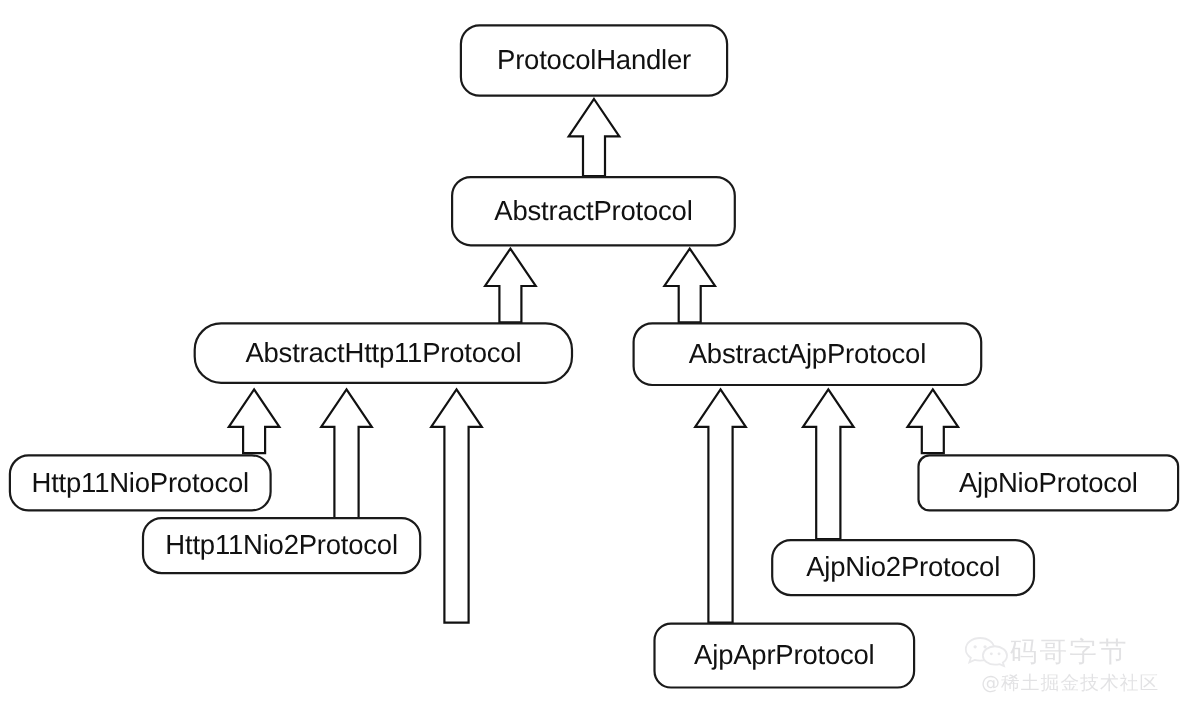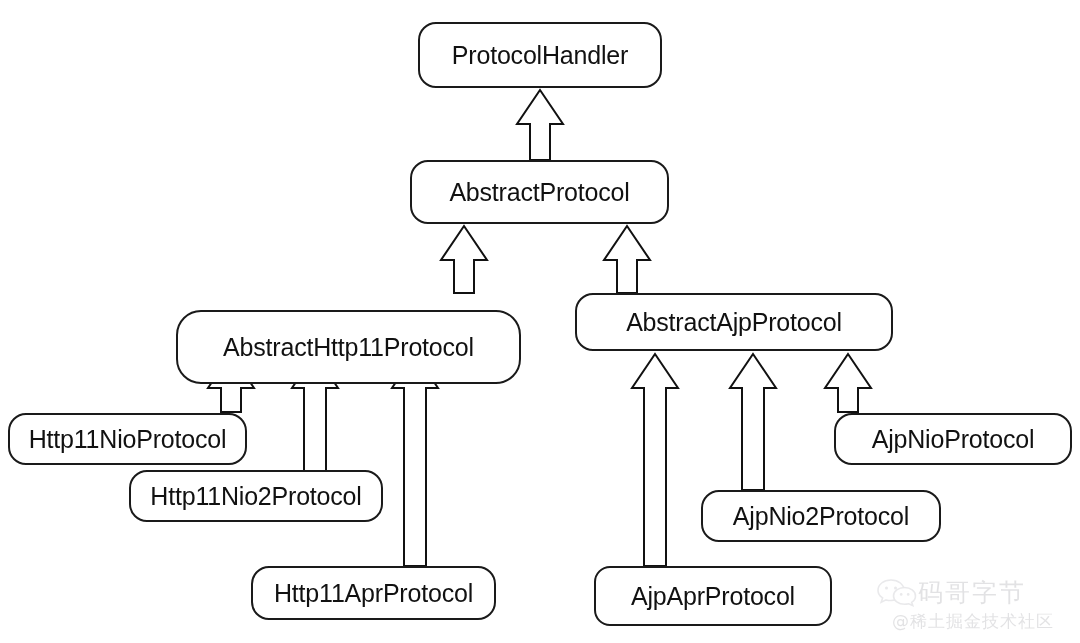--- a/index.html
+++ b/index.html
@@ -148,41 +148,38 @@
   </div>
 
   <div class="uml-class-box" style="left:410px; top:160px; width:259px; height:64px;">
     <span class="uml-class-label">AbstractProtocol</span>
   </div>
 
   <div class="uml-class-box" style="left:418px; top:22px; width:244px; height:66px;">
     <span class="uml-class-label">ProtocolHandler</span>
   </div>
 
-  <div class="uml-class-box" style="left:176px; top:310px; width:345px; height:74px;border-radius:25px;">
+  <div class="uml-class-box" style="left:176px; top:293px; width:345px; height:56px;border-radius:25px;">
     <span class="uml-class-label">AbstractHttp11Protocol</span>
   </div>
 
   <div class="uml-class-box" style="left:575px; top:293px; width:318px; height:58px;">
     <span class="uml-class-label">AbstractAjpProtocol</span>
   </div>
 
   <div class="uml-class-box" style="left:8px; top:413px; width:239px; height:52px;">
     <span class="uml-class-label">Http11NioProtocol</span>
   </div>
 
   <div class="uml-class-box" style="left:129px; top:470px; width:254px; height:52px;">
     <span class="uml-class-label">Http11Nio2Protocol</span>
   </div>
 
-  <div class="uml-class-box" style="left:251px; top:566px; width:245px; height:54px;">
-    <span class="uml-class-label">Http11AprProtocol</span>
-  </div>
-
-  <div class="uml-class-box" style="left:834px; top:413px; width:238px; height:52px;">
+
+  <div class="uml-class-box" style="left:834px; top:413px; width:238px; height:52px;border-radius:11px;">
     <span class="uml-class-label">AjpNioProtocol</span>
   </div>
 
   <div class="uml-class-box" style="left:701px; top:490px; width:240px; height:52px;">
     <span class="uml-class-label">AjpNio2Protocol</span>
   </div>
 
   <div class="uml-class-box" style="left:594px; top:566px; width:238px; height:60px;border-radius:16px;">
     <span class="uml-class-label">AjpAprProtocol</span>
   </div>

